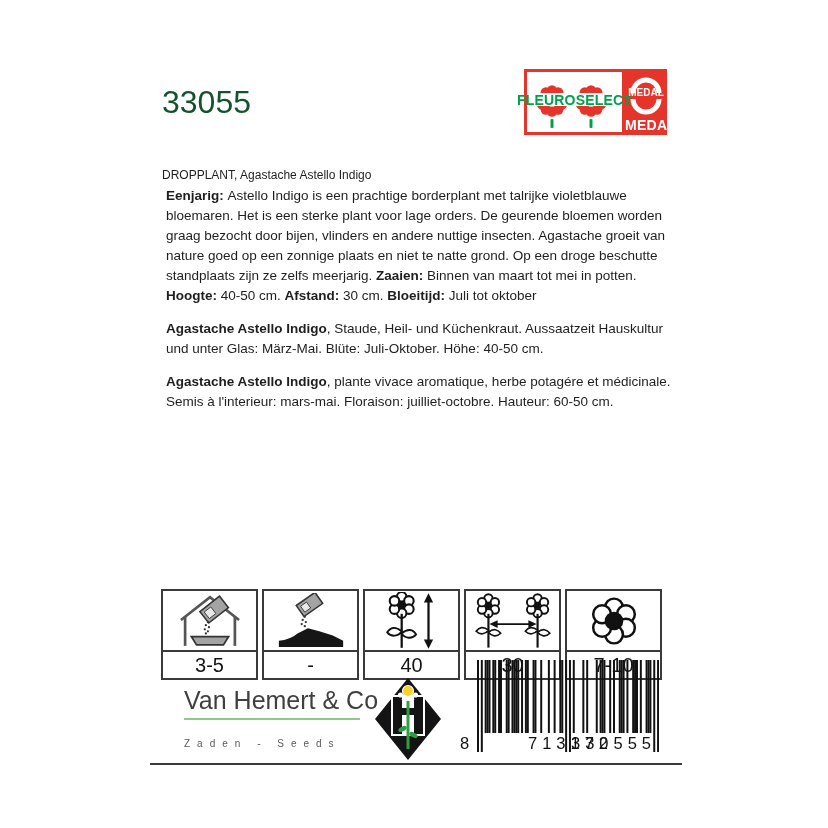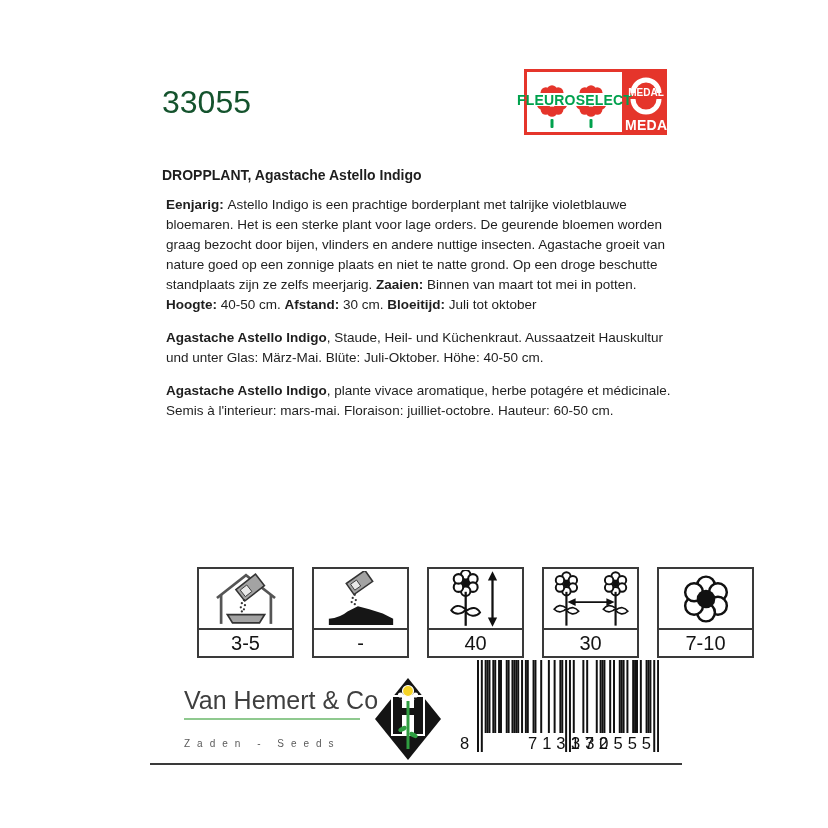--- a/index.html
+++ b/index.html
@@ -13,26 +13,26 @@
   #fleuroselect-label{position:absolute;left:0;right:0;top:21px;height:13px;background:#fff;
       display:flex;align-items:center;justify-content:center;
       font-size:14px;font-weight:bold;color:#00a14d;letter-spacing:.2px;z-index:2;}
   #goldmedal-cell{position:relative;width:42px;height:66px;background:#e5352b;}
   #gold-label,#medal-label{position:absolute;left:0;right:0;text-align:center;color:#fff;font-weight:bold;}
   #gold-label{top:18px;font-size:10px;z-index:2;}
   #medal-label{top:48px;font-size:14px;letter-spacing:.3px;}
 
   
   #text-block{position:absolute;left:162px;top:165px;width:516px;font-size:13.5px;line-height:20px;color:#1e1e1e;}
-  #text-block .title{font-weight:bold;font-size:14px;margin:0 0 10px 0;}
+  #text-block .title{font-weight:normal;font-size:12px;margin:0 0 1px 0;}
   #text-block p{margin:0 0 13px 4px;}
   #text-block b{font-weight:bold;}
 
   
-  #pictograms{position:absolute;left:161px;top:567px;display:flex;gap:18px;margin-left:36px;}
+  #pictograms{position:absolute;left:161px;top:589px;display:flex;gap:4px;}
   .picto-box{width:97px;height:91px;border:2px solid #3a3a3a;background:#fff;
              display:flex;flex-direction:column;box-sizing:border-box;}
   .picto-icon{flex:1;display:flex;align-items:center;justify-content:center;overflow:hidden;}
   .picto-value{height:26px;border-top:2px solid #3a3a3a;display:flex;align-items:center;justify-content:center;
                font-size:20px;color:#141414;}
 
   
   #brand{position:absolute;left:184px;top:686px;}
   #brand-name{font-size:25px;color:#3f3f3f;white-space:nowrap;}
   #brand-rule{width:176px;height:2px;background:#8fc98f;margin-top:3px;}

